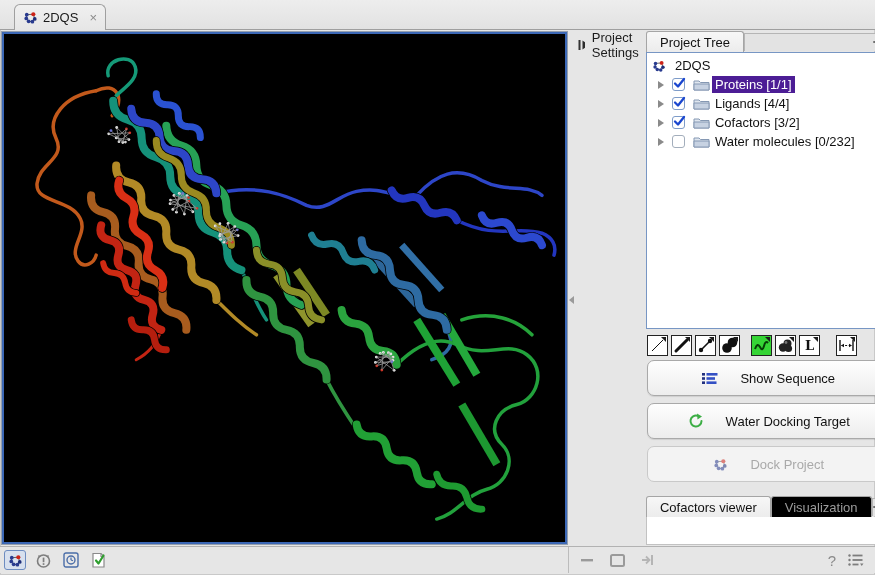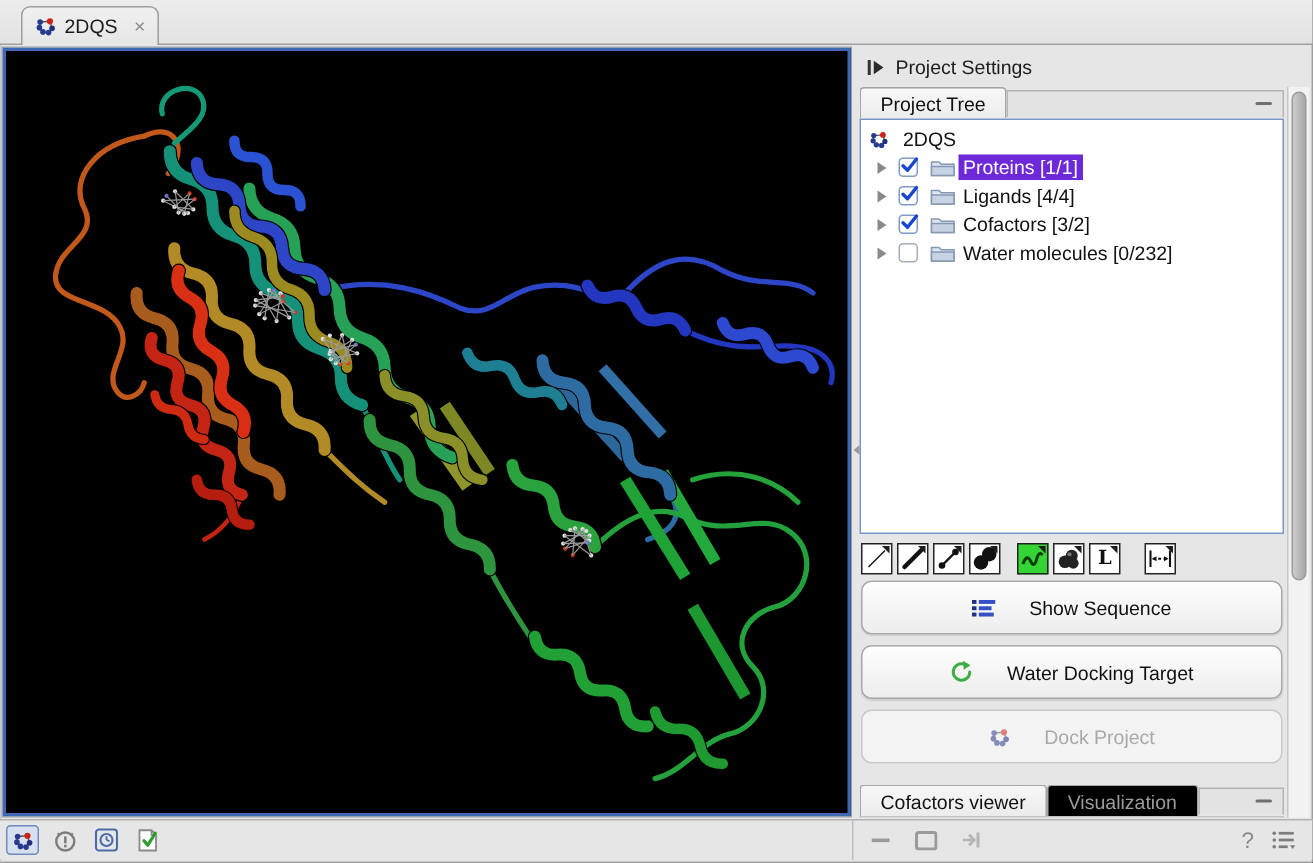--- a/index.html
+++ b/index.html
@@ -36,21 +36,21 @@
   .viewer svg { display: block; width: 100%; height: 100%; }
   
   .split-handle {
     position: absolute; left: 569px; top: 296px; width: 0; height: 0;
     border-top: 4px solid transparent; border-bottom: 4px solid transparent;
     border-right: 5px solid #9a9a9a;
   }
   
   .rightpanel {
     position: absolute; left: 571px; top: 31px; width: 304px; height: 514px;
-    display: flex; flex-direction: column;
+    display: flex; flex-direction: row;
   }
   .settings-row {
     height: 27px; display: flex; align-items: center; gap: 7px;
     padding-left: 7px; font-size: 13px; color: #1c1c1c;
   }
   .panel-body { flex: 1; display: flex; min-height: 0; }
   .panel-content { flex: 1; display: flex; flex-direction: column; padding: 0 2px 0 2px; min-width: 0; }
   
   .tabrow { display: flex; align-items: center; height: 21px; }
   .ptab {
@@ -79,21 +79,21 @@
     border-left: 6px solid #8a8a8a;
   }
   .cbx {
     width: 13px; height: 13px; margin-left: 8px; flex: none; position: relative;
     border: 1px solid #a3aebc; border-radius: 3px; background: #fff;
   }
   .cbx.checked { border-color: #7e9cc9; }
   .cbx svg { position: absolute; left: -1px; top: -3px; }
   .foldr { margin-left: 8px; flex: none; }
   .tlabel { margin-left: 2px; padding: 1px 3px; white-space: nowrap; }
-  .trow.selected .tlabel { background: #6d28d9; color: #fff; }
+  .trow.selected .tlabel { background: #4c1d95; color: #fff; }
   
   .repr-toolbar { height: 29px; display: flex; align-items: center; padding: 6px 0 2px 1px; }
   .reprbtn {
     width: 21px; height: 21px; border: 1px solid #232323; background: #fff;
     position: relative; display: flex; align-items: center; justify-content: center;
     margin-right: 3px; flex: none;
   }
   .reprbtn::after {
     content: ""; position: absolute; top: 1px; right: 1px;
     border-left: 5px solid transparent; border-top: 5px solid #1d1d1d;

